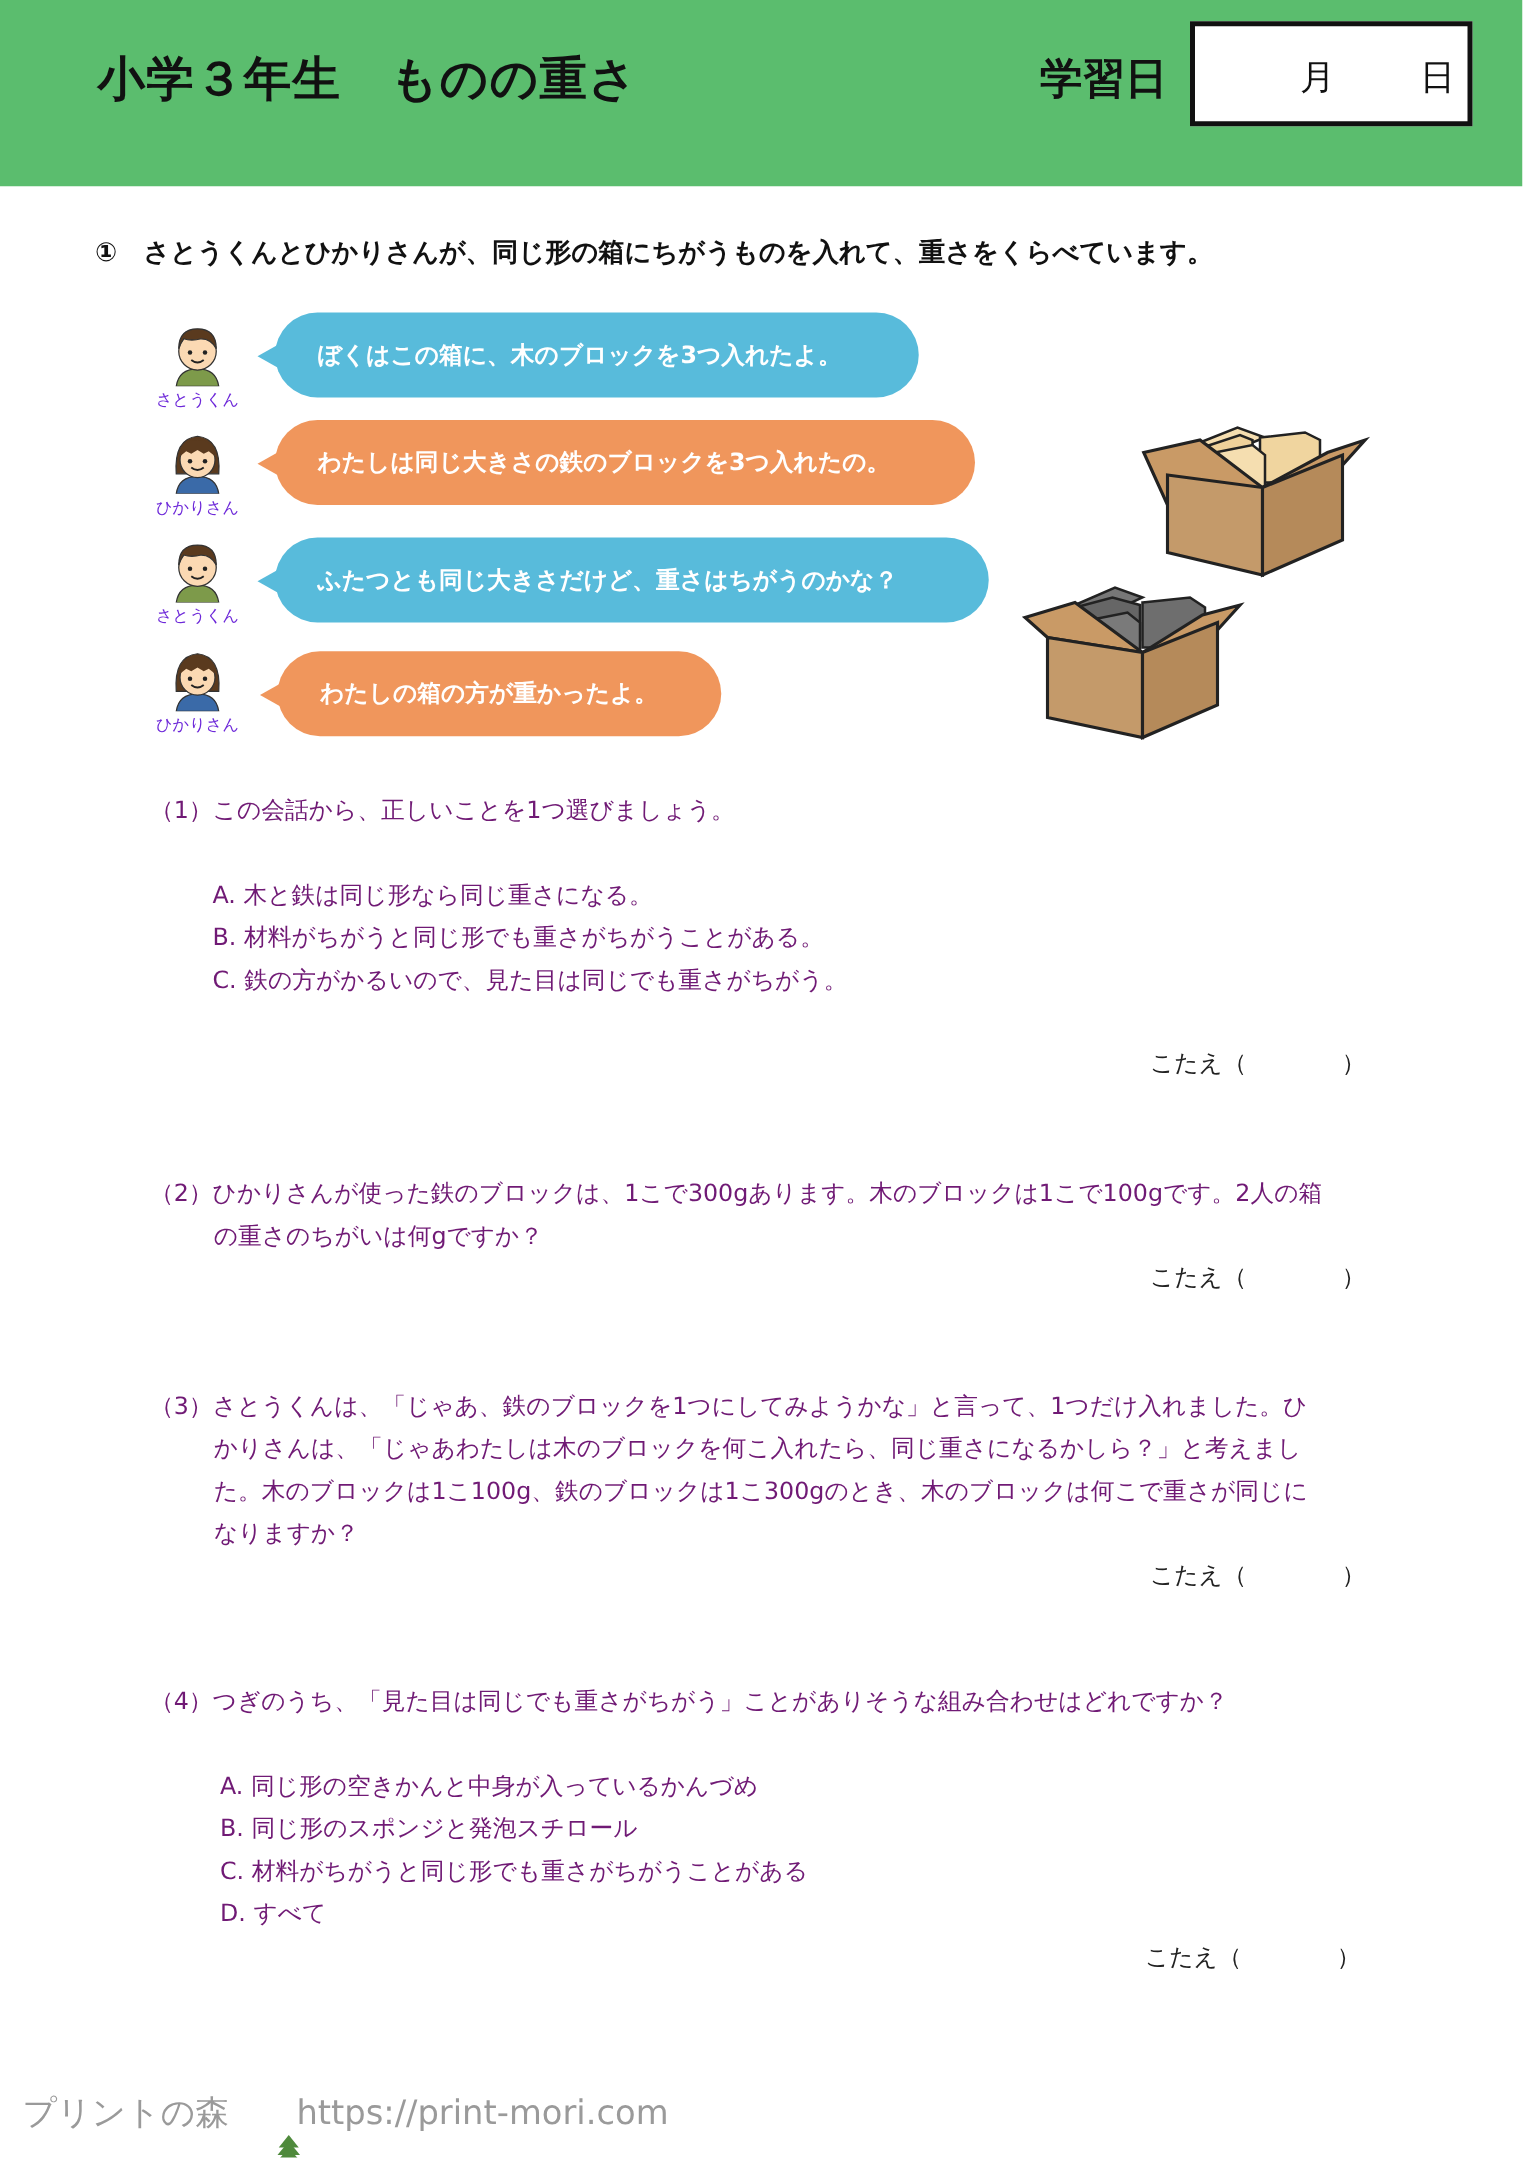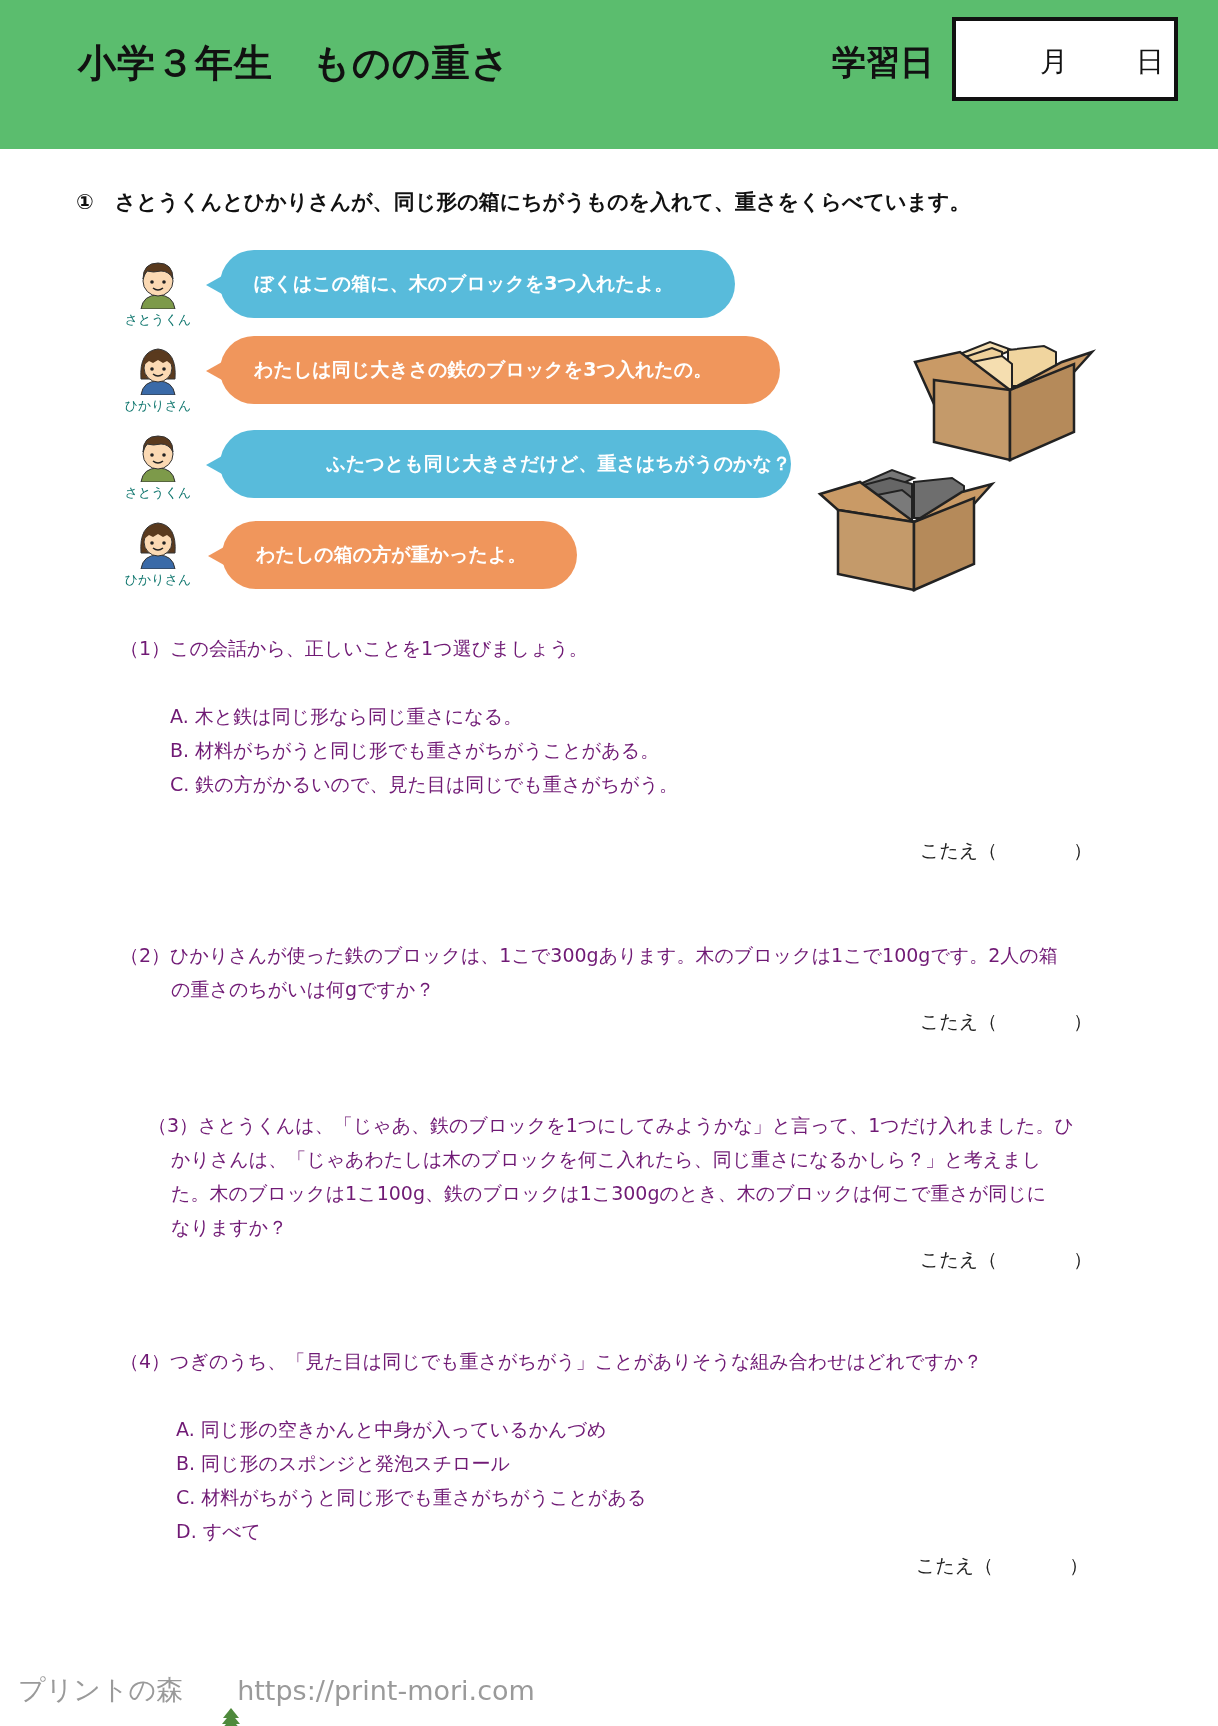--- a/index.html
+++ b/index.html
@@ -10,21 +10,21 @@
   .title { position: absolute; left: 78px; top: 38px; font-size: 38px; font-weight: bold; color: #111; letter-spacing: 1px; white-space: pre; }
   .date-label { position: absolute; left: 832px; top: 40px; font-size: 34px; font-weight: bold; color: #111; }
   .date-box { position: absolute; left: 952px; top: 17px; width: 226px; height: 84px; background: #fff; border: 4px solid #111; }
   .date-month { position: absolute; left: 84px; top: 22px; font-size: 28px; color: #111; }
   .date-day { position: absolute; left: 180px; top: 22px; font-size: 28px; color: #111; }
 
   .q-heading { position: absolute; left: 76px; top: 188px; font-size: 21px; font-weight: bold; color: #111; white-space: pre; }
 
   .speaker { position: absolute; width: 80px; text-align: center; }
   .face { position: relative; width: 54px; height: 54px; margin: 0 auto; }
-  .speaker-name { font-size: 13px; color: #0f766e; margin-top: 2px; white-space: nowrap; }
+  .speaker-name { font-size: 13px; color: #6d28d9; margin-top: 2px; white-space: nowrap; }
 
   .bubble { position: absolute; height: 68px; border-radius: 34px; color: #fff; font-weight: bold; font-size: 19px; display: flex; align-items: center; padding-left: 34px; white-space: nowrap; }
   .bubble::before { content: ""; position: absolute; left: -14px; top: 26px; width: 0; height: 0; border-top: 9px solid transparent; border-bottom: 9px solid transparent; border-right: 16px solid currentColor; }
   .bubble.blue { background: #58bbdb; }
   .bubble.blue::before { border-right-color: #58bbdb; }
   .bubble.orange { background: #f0965c; }
   .bubble.orange::before { border-right-color: #f0965c; }
 
   .illus { position: absolute; left: 812px; top: 322px; width: 300px; height: 290px; }
 
@@ -102,21 +102,21 @@
   </div>
   <div class="speaker-name">ひかりさん</div>
 </div>
 
 <div class="bubble blue" style="left:220px; top:250px; width:515px;">
   <span>ぼくはこの箱に、木のブロックを3つ入れたよ。</span>
 </div>
 <div class="bubble orange" style="left:220px; top:336px; width:560px;">
   <span>わたしは同じ大きさの鉄のブロックを3つ入れたの。</span>
 </div>
-<div class="bubble blue" style="left:220px; top:430px; width:571px;justify-content:flex-end;">
+<div class="bubble blue" style="left:220px; top:430px; width:571px;">
   <span>ふたつとも同じ大きさだけど、重さはちがうのかな？</span>
 </div>
 <div class="bubble orange" style="left:222px; top:521px; width:355px;">
   <span>わたしの箱の方が重かったよ。</span>
 </div>
 
 <div class="illus">
   <svg width="300" height="290" viewBox="0 0 300 290">
 
     <g>
@@ -146,21 +146,21 @@
 <div class="text" style="left:120px; top:631px;">（1）この会話から、正しいことを1つ選びましょう。</div>
 <div class="text" style="left:170px; top:699px;">A. 木と鉄は同じ形なら同じ重さになる。</div>
 <div class="text" style="left:170px; top:733px;">B. 材料がちがうと同じ形でも重さがちがうことがある。</div>
 <div class="text" style="left:170px; top:767px;">C. 鉄の方がかるいので、見た目は同じでも重さがちがう。</div>
 <div class="answer" style="top:838px;">こたえ（　　　　）</div>
 
 <div class="text" style="left:120px; top:938px;">（2）ひかりさんが使った鉄のブロックは、1こで300gあります。木のブロックは1こで100gです。2人の箱</div>
 <div class="text" style="left:171px; top:972px;">の重さのちがいは何gですか？</div>
 <div class="answer" style="top:1009px;">こたえ（　　　　）</div>
 
-<div class="text" style="left:120px; top:1108px;margin-left:28px;">（3）さとうくんは、「じゃあ、鉄のブロックを1つにしてみようかな」と言って、1つだけ入れました。ひ</div>
+<div class="text" style="left:120px; top:1108px;">（3）さとうくんは、「じゃあ、鉄のブロックを1つにしてみようかな」と言って、1つだけ入れました。ひ</div>
 <div class="text" style="left:171px; top:1142px;">かりさんは、「じゃあわたしは木のブロックを何こ入れたら、同じ重さになるかしら？」と考えまし</div>
 <div class="text" style="left:171px; top:1176px;">た。木のブロックは1こ100g、鉄のブロックは1こ300gのとき、木のブロックは何こで重さが同じに</div>
 <div class="text" style="left:171px; top:1210px;">なりますか？</div>
 <div class="answer" style="top:1247px;">こたえ（　　　　）</div>
 
 <div class="text" style="left:120px; top:1344px;">（4）つぎのうち、「見た目は同じでも重さがちがう」ことがありそうな組み合わせはどれですか？</div>
 <div class="text" style="left:176px; top:1412px;">A. 同じ形の空きかんと中身が入っているかんづめ</div>
 <div class="text" style="left:176px; top:1446px;">B. 同じ形のスポンジと発泡スチロール</div>
 <div class="text" style="left:176px; top:1480px;">C. 材料がちがうと同じ形でも重さがちがうことがある</div>
 <div class="text" style="left:176px; top:1514px;">D. すべて</div>

